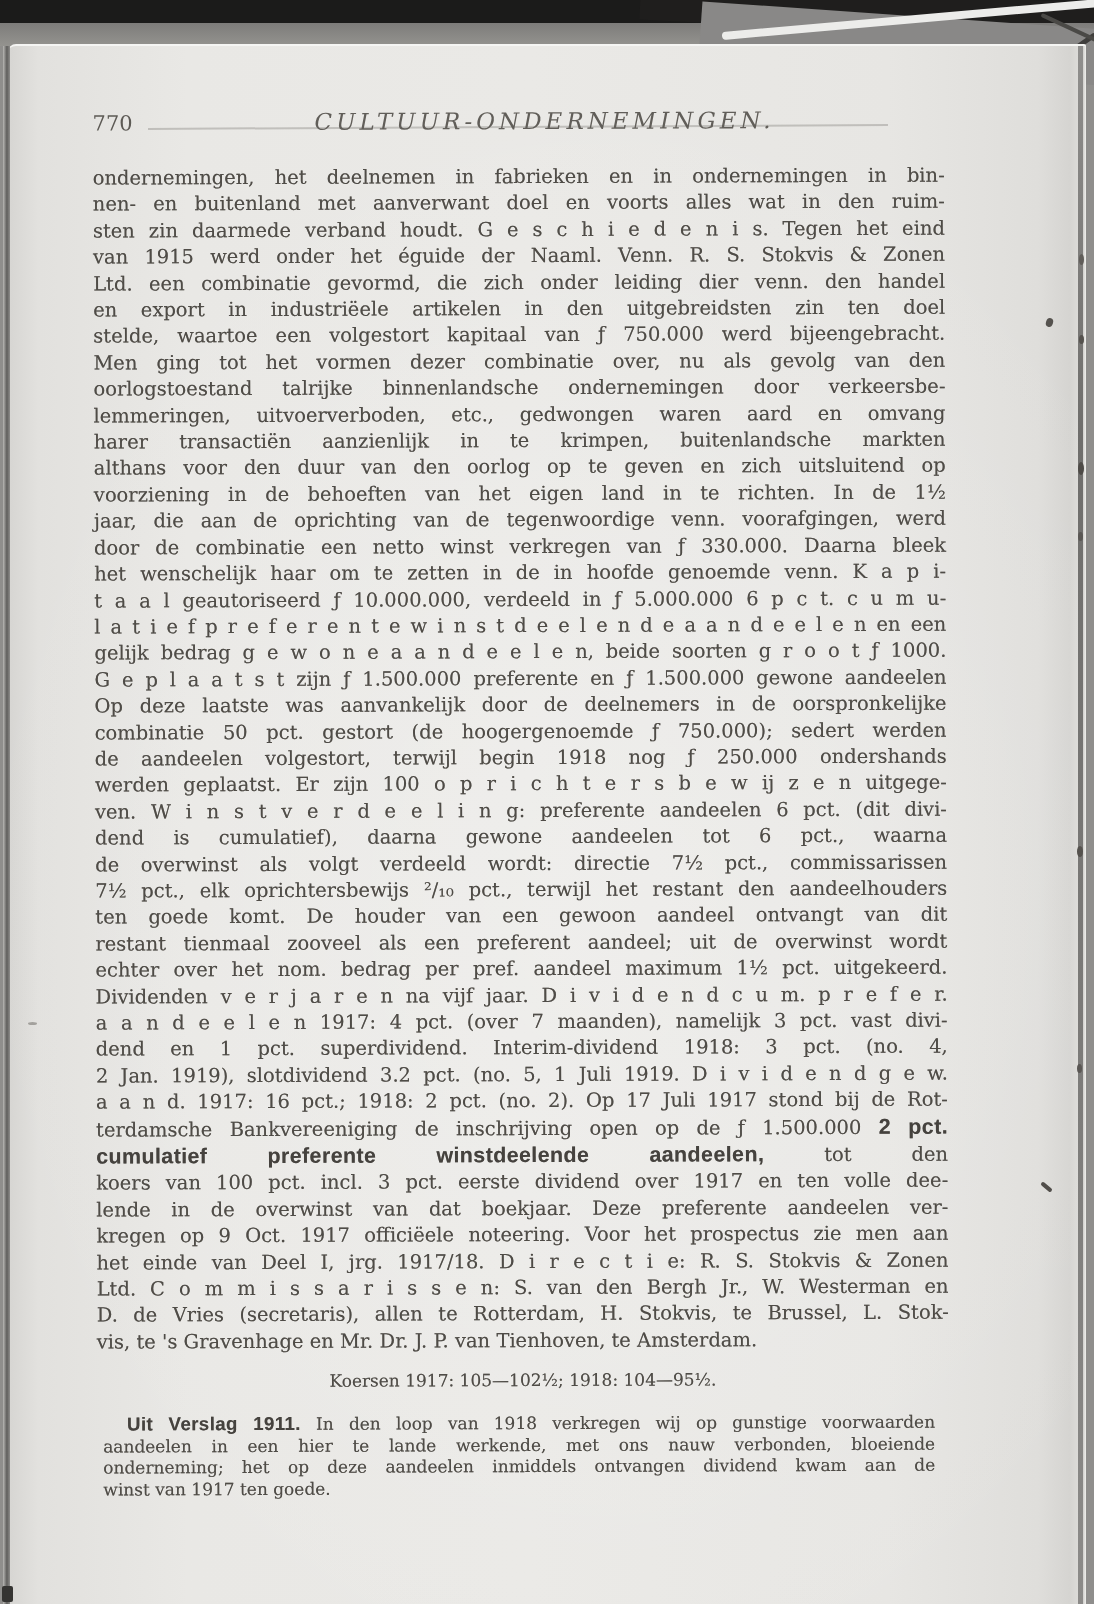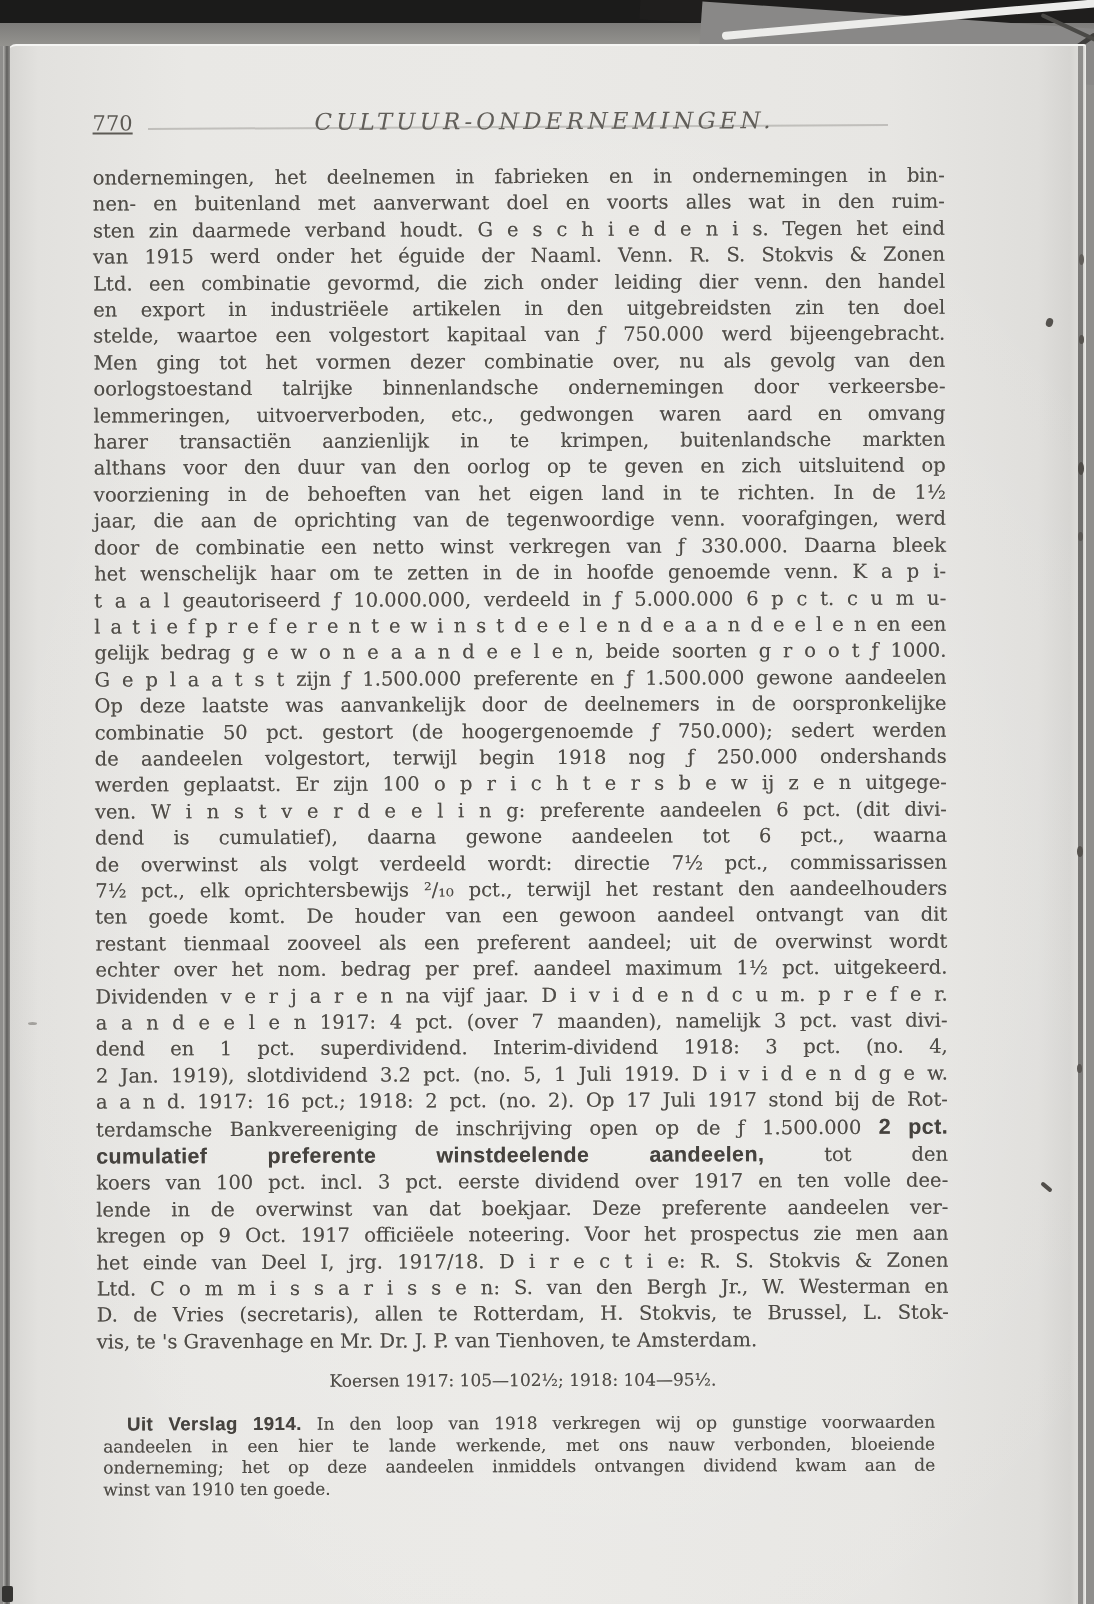--- a/index.html
+++ b/index.html
@@ -46,21 +46,21 @@
   .s6{left:1069px;top:800px;width:6px;height:11px;background:#55524e;}
   .s7{left:1032px;top:1139px;width:13px;height:4px;background:#514e4a;transform:rotate(40deg);border-radius:2px;}
   .s8{left:1069px;top:1018px;width:5px;height:9px;background:#5a5754;}
   .s9{left:-6px;top:1540px;width:11px;height:16px;background:#353432;border-radius:2px;}
   .s10{left:20px;top:976px;width:9px;height:3px;background:#a3a19d;}
 
   
   .content{position:absolute;left:0;top:0;width:1078px;height:1560px;
       color:#4f4c47;transform:rotate(-.2deg);}
   .header-row{position:absolute;left:0;top:62px;width:1078px;height:30px;}
-  .page-number{position:absolute;left:87px;top:2px;font-size:21px;color:#5d5a55;text-decoration:underline;}
+  .page-number{position:absolute;left:87px;top:2px;font-size:21px;color:#5d5a55;}
   .running-title{position:absolute;left:0;top:0;width:1078px;text-align:center;
       font-style:italic;font-size:23px;letter-spacing:4px;color:#615e59;}
 
   .text-col{position:absolute;left:87px;top:118px;width:852px;}
   .tline{font-size:19.5px;line-height:26.4px;text-align:justify;text-align-last:justify;
       text-shadow:0 0 .6px rgba(82,78,72,.55);white-space:normal;}
   .tline.last{text-align-last:left;}
   .bs{font-family:"Liberation Sans",sans-serif;font-weight:bold;font-size:1.1em;
       letter-spacing:.4px;color:#45423e;}
 
@@ -150,22 +150,22 @@
             <div class="tline"><span>koers van 100 pct. incl. 3 pct. eerste dividend over 1917 en ten volle dee-</span></div>
             <div class="tline"><span>lende in de overwinst van dat boekjaar.  Deze preferente aandeelen ver-</span></div>
             <div class="tline"><span>kregen op 9 Oct. 1917 officiëele noteering.  Voor het prospectus zie men aan</span></div>
             <div class="tline"><span>het einde van Deel I, jrg. 1917/18.  D i r e c t i e:  R. S. Stokvis &amp; Zonen</span></div>
             <div class="tline"><span>Ltd.  C o m m i s s a r i s s e n:  S. van den Bergh Jr., W. Westerman en</span></div>
             <div class="tline"><span>D. de Vries (secretaris), allen te Rotterdam, H. Stokvis, te Brussel, L. Stok-</span></div>
             <div class="tline last"><span>vis, te 's Gravenhage en Mr. Dr. J. P. van Tienhoven, te Amsterdam.</span></div>
           </div>
         <div class="koersen">Koersen 1917: 105—102½; 1918: 104—95½.</div>
         <div class="verslag">
-            <div class="tline"><span></span><span class="bs">Uit Verslag 1914.</span><span>  In den loop van 1918 verkregen wij op gunstige voorwaarden</span></div>
+            <div class="tline"><span></span><span class="bs">Uit Verslag 1911.</span><span>  In den loop van 1918 verkregen wij op gunstige voorwaarden</span></div>
             <div class="tline"><span>aandeelen in een hier te lande werkende, met ons nauw verbonden, bloeiende</span></div>
             <div class="tline"><span>onderneming; het op deze aandeelen inmiddels ontvangen dividend kwam aan de</span></div>
-            <div class="tline last"><span>winst van 1910 ten goede.</span></div>
+            <div class="tline last"><span>winst van 1917 ten goede.</span></div>
           </div>
       </div>
     </div>
   </div>
 
 </div>
 
 </body></html>

